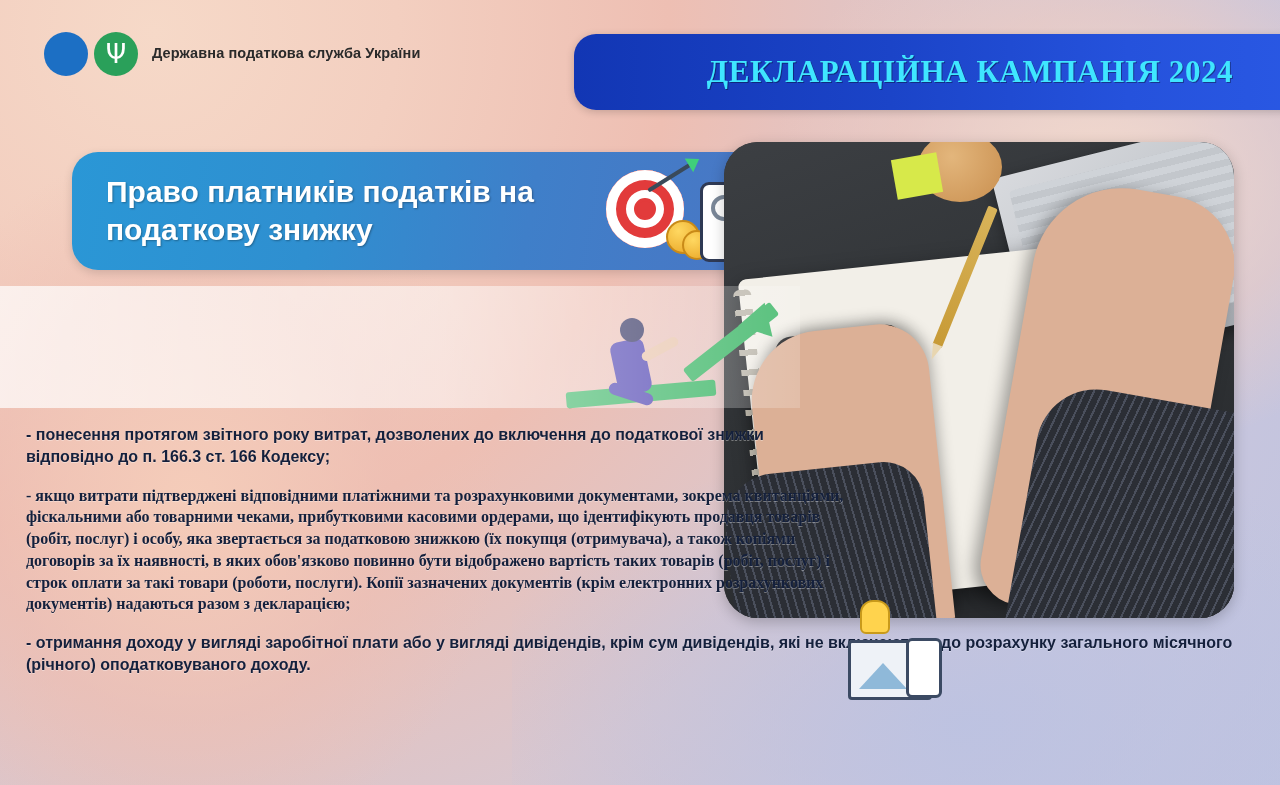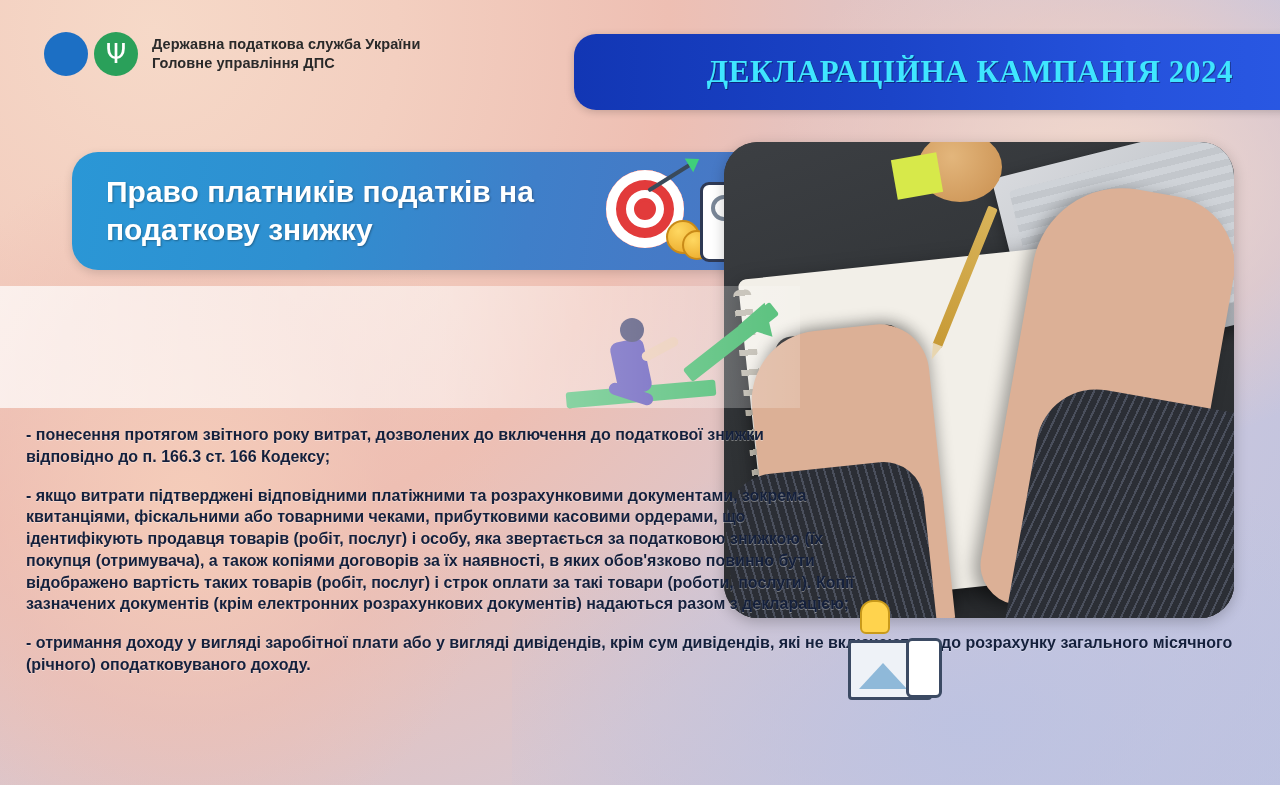--- a/index.html
+++ b/index.html
@@ -394,21 +394,21 @@
     font-weight: bold;
     font-size: 16px;
     line-height: 1.36;
   }
   .body-text p {
     margin: 0 0 17px 0;
     text-shadow: 0 1px 0 rgba(255,255,255,0.35);
   }
   .body-text p.p3 { margin-bottom: 0; }
   .para-wrap-1 { width: 780px; }
-  .para-wrap-2 { width: 830px; }
+  .para-wrap-2 { width: 830px; font-family: Liberation Serif, serif; }
   .para-wrap-3 { width: 1240px; }
 
   
   .growth-art {
     position: absolute;
     left: 556px;
     top: 300px;
     width: 260px;
     height: 190px;
     pointer-events: none;
@@ -523,21 +523,20 @@
 
   <div class="org-block">
     <div class="emblem">
       <span class="emblem-circle emblem-blue"></span>
       <span class="emblem-circle emblem-green">
         <span class="trident">Ψ</span>
       </span>
     </div>
     <div class="org-text">
       <div>Державна податкова служба України</div>
-      <div>Головне управління ДПС</div>
     </div>
   </div>
 
   <div class="campaign-banner">
     <span>ДЕКЛАРАЦІЙНА КАМПАНІЯ 2024</span>
   </div>
 
   <div class="title-card">
     <div class="title-text">Право платників податків на податкову знижку</div>
     <div class="title-art">

